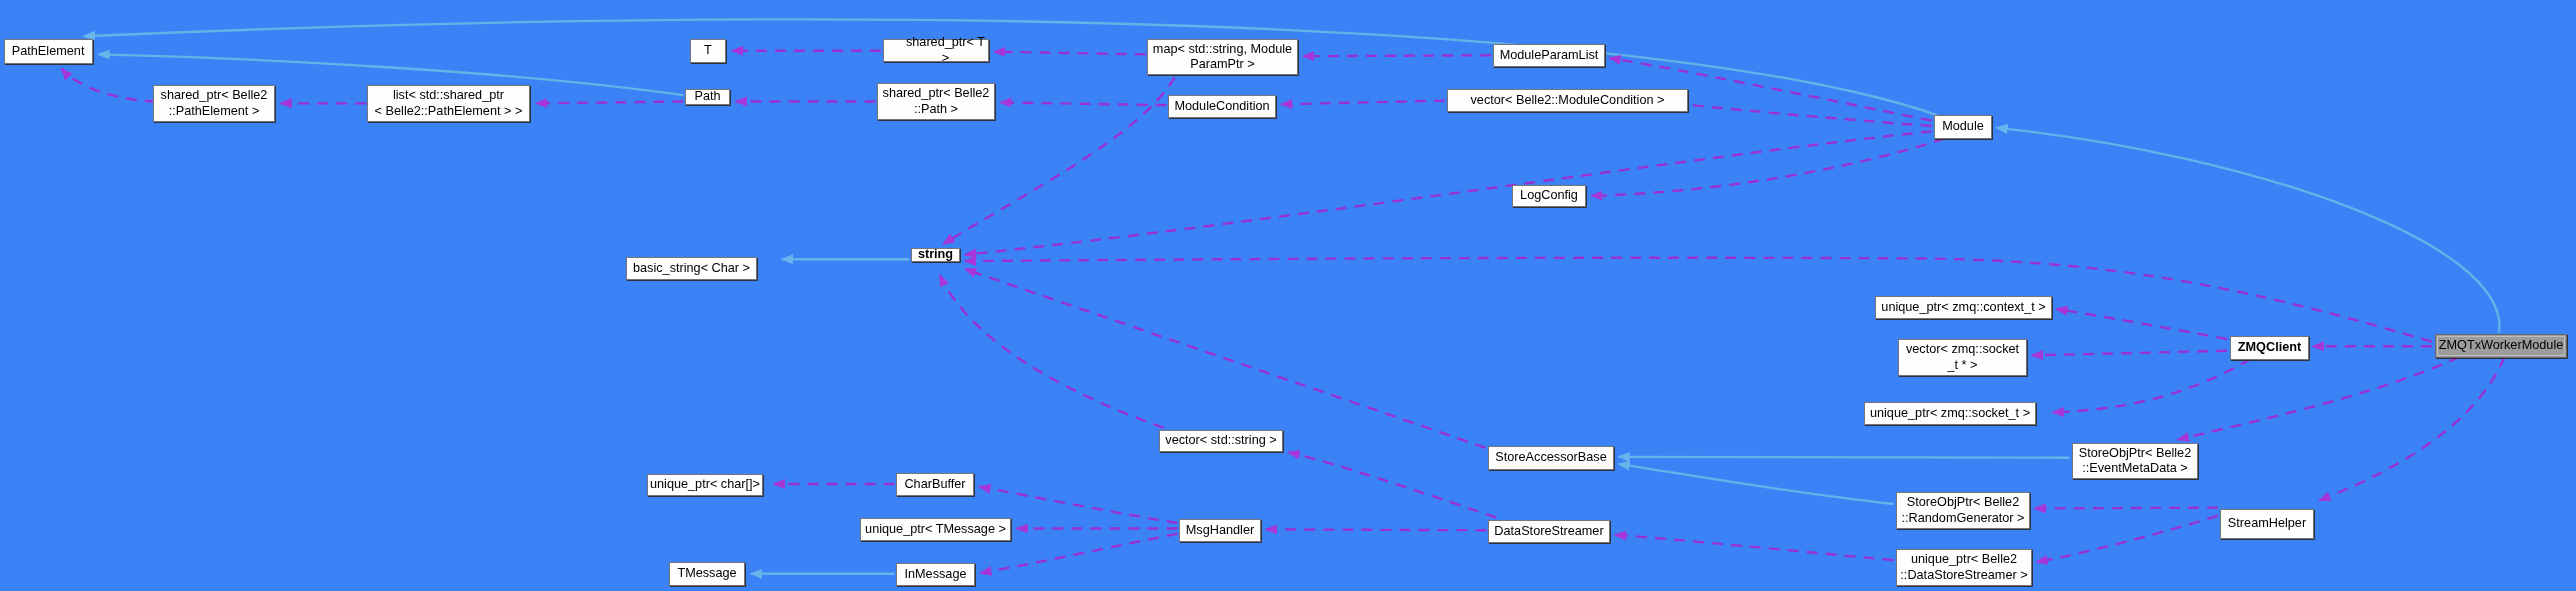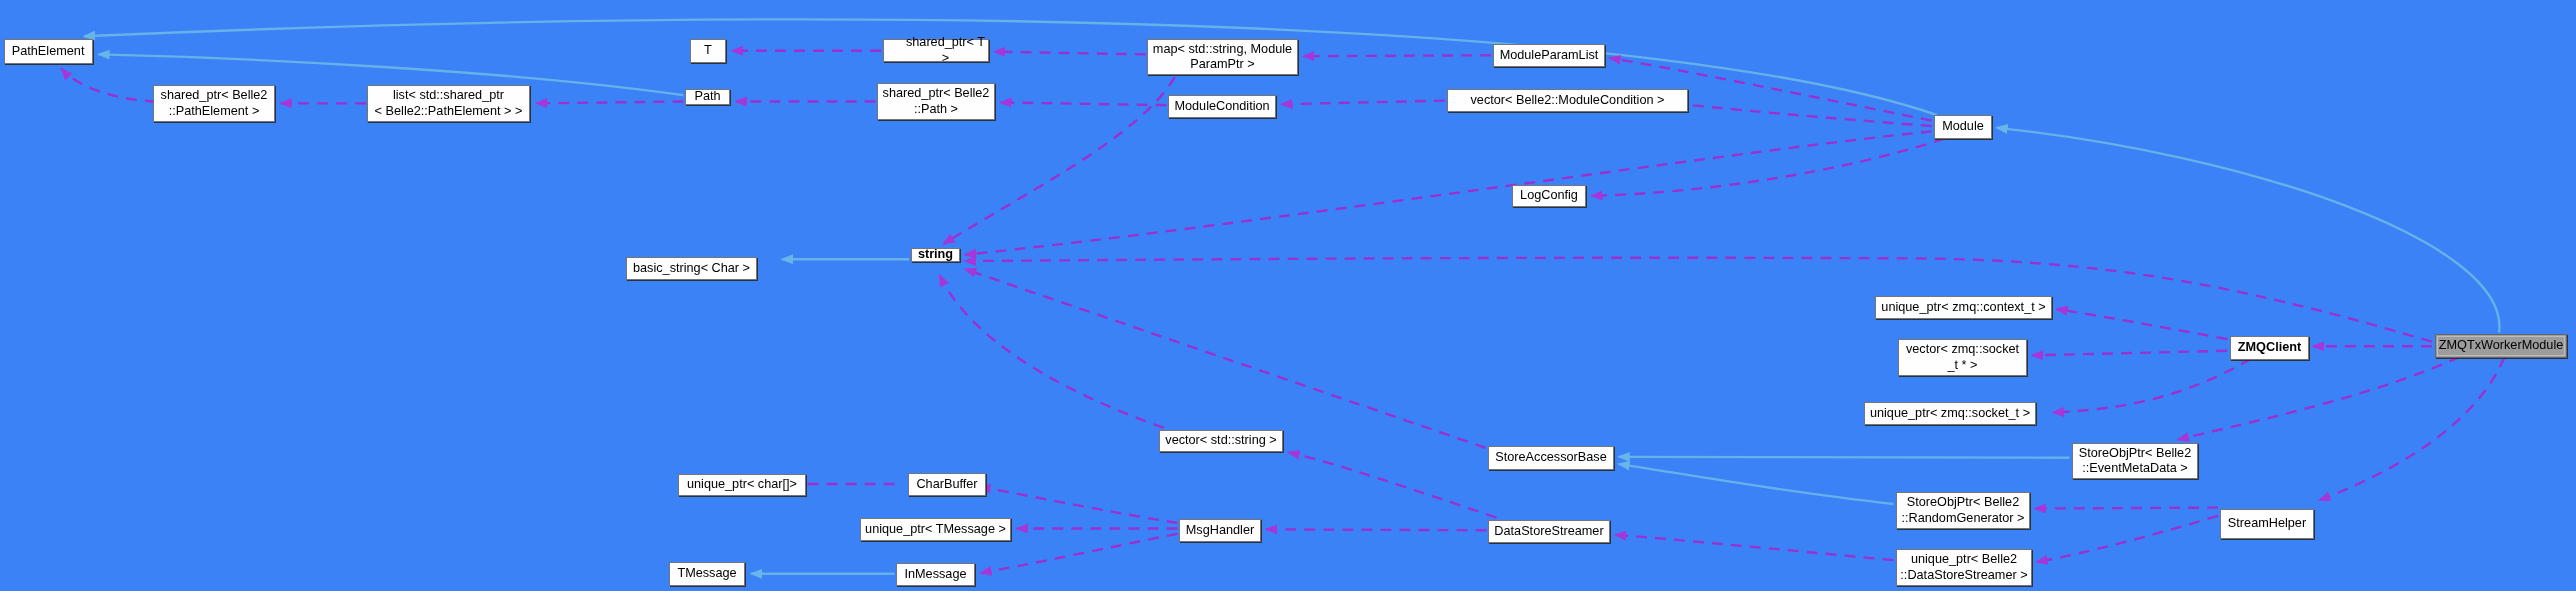--- a/index.html
+++ b/index.html
@@ -113,22 +113,22 @@
   <div class="node" style="left:1875px;top:296px;width:177px;height:23px;">unique_ptr&lt; zmq::context_t &gt;</div>
   <div class="node" style="left:1898px;top:339px;width:129px;height:37px;">vector&lt; zmq::socket
 _t * &gt;</div>
   <div class="node" style="left:2230px;top:336px;width:79px;height:23.6px;font-weight:bold;">ZMQClient</div>
   <div class="node highlight" style="left:2435px;top:334px;width:132px;height:23.6px;">ZMQTxWorkerModule</div>
   <div class="node" style="left:1864px;top:402px;width:172px;height:23px;">unique_ptr&lt; zmq::socket_t &gt;</div>
   <div class="node" style="left:1159px;top:430px;width:124px;height:22px;">vector&lt; std::string &gt;</div>
   <div class="node" style="left:1488px;top:446px;width:126px;height:23.6px;">StoreAccessorBase</div>
   <div class="node" style="left:2072px;top:443px;width:126px;height:36px;">StoreObjPtr&lt; Belle2
 ::EventMetaData &gt;</div>
-  <div class="node" style="left:647px;top:474px;width:128px;height:22px;margin-left:31px;">unique_ptr&lt; char[]&gt;</div>
-  <div class="node" style="left:896px;top:473px;width:78px;height:23px;margin-left:12px;">CharBuffer</div>
+  <div class="node" style="left:647px;top:474px;width:116px;height:22px;">unique_ptr&lt; char[]&gt;</div>
+  <div class="node" style="left:896px;top:473px;width:78px;height:23px;">CharBuffer</div>
   <div class="node" style="left:1896px;top:492px;width:134px;height:37px;">StoreObjPtr&lt; Belle2
 ::RandomGenerator &gt;</div>
   <div class="node" style="left:2220px;top:498px;width:94px;height:30px;margin-top:11px;">StreamHelper</div>
   <div class="node" style="left:860px;top:518px;width:151px;height:23px;">unique_ptr&lt; TMessage &gt;</div>
   <div class="node" style="left:1179px;top:519px;width:82px;height:23px;">MsgHandler</div>
   <div class="node" style="left:1488px;top:520px;width:122px;height:23px;">DataStoreStreamer</div>
   <div class="node" style="left:1896px;top:549px;width:136px;height:37px;">unique_ptr&lt; Belle2
 ::DataStoreStreamer &gt;</div>
   <div class="node" style="left:669px;top:562px;width:76px;height:23.6px;">TMessage</div>
   <div class="node" style="left:896px;top:563px;width:79px;height:23px;">InMessage</div>

